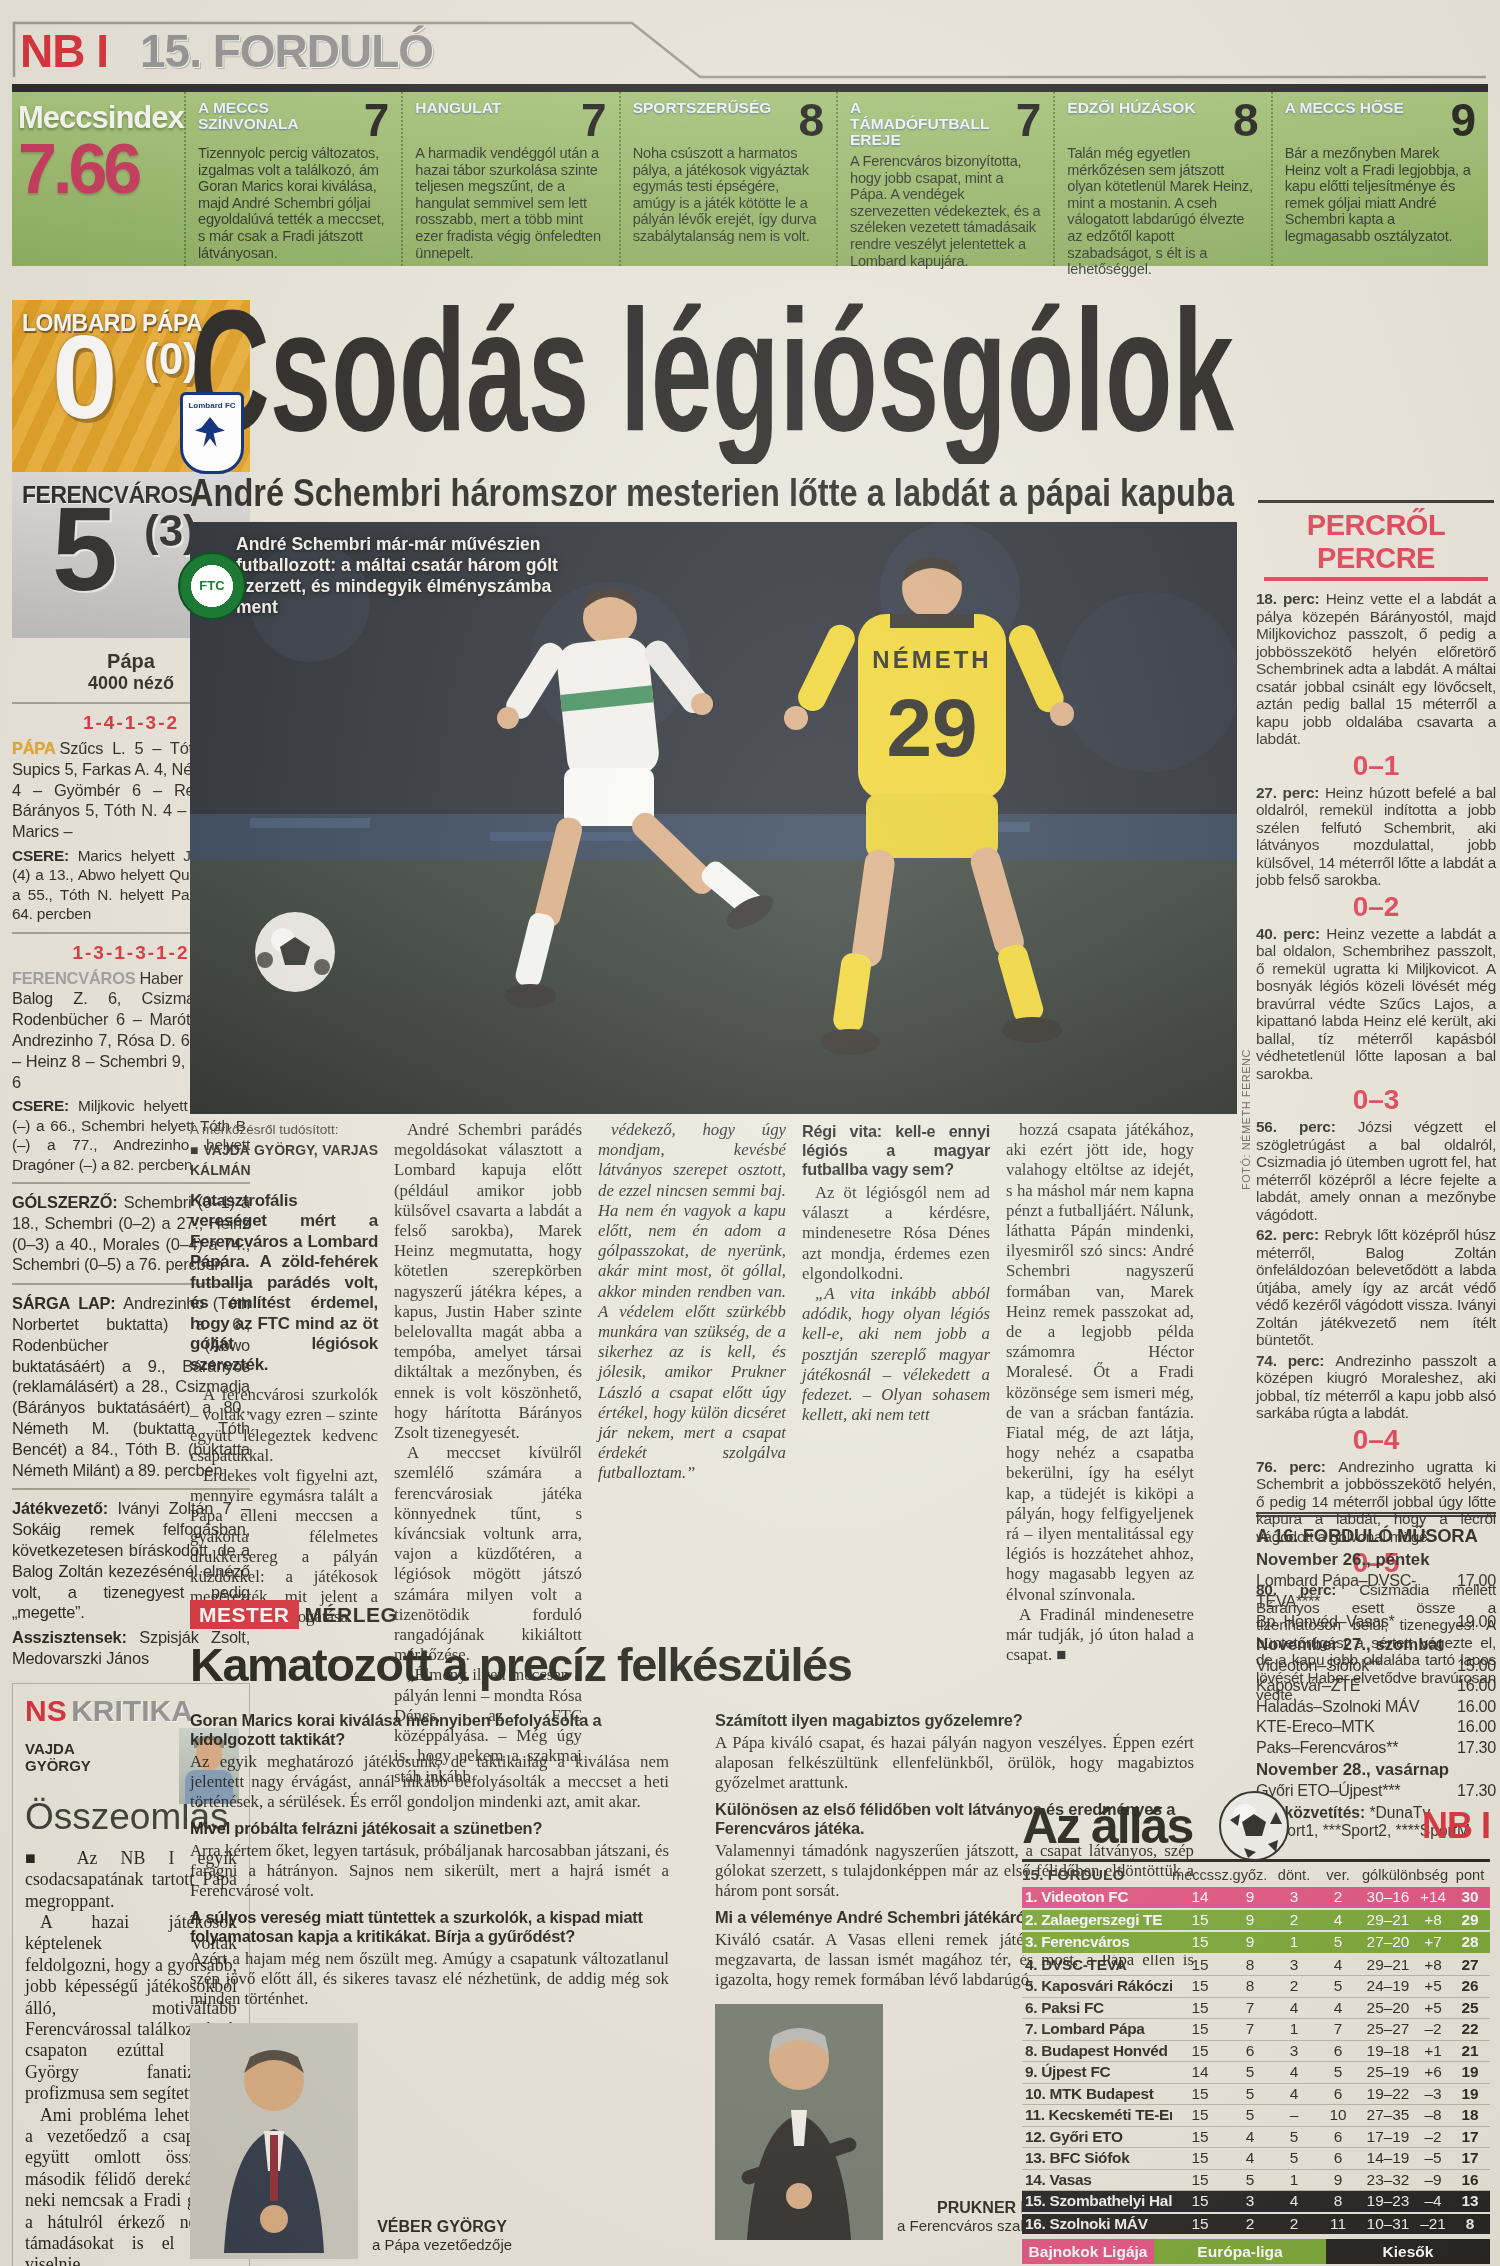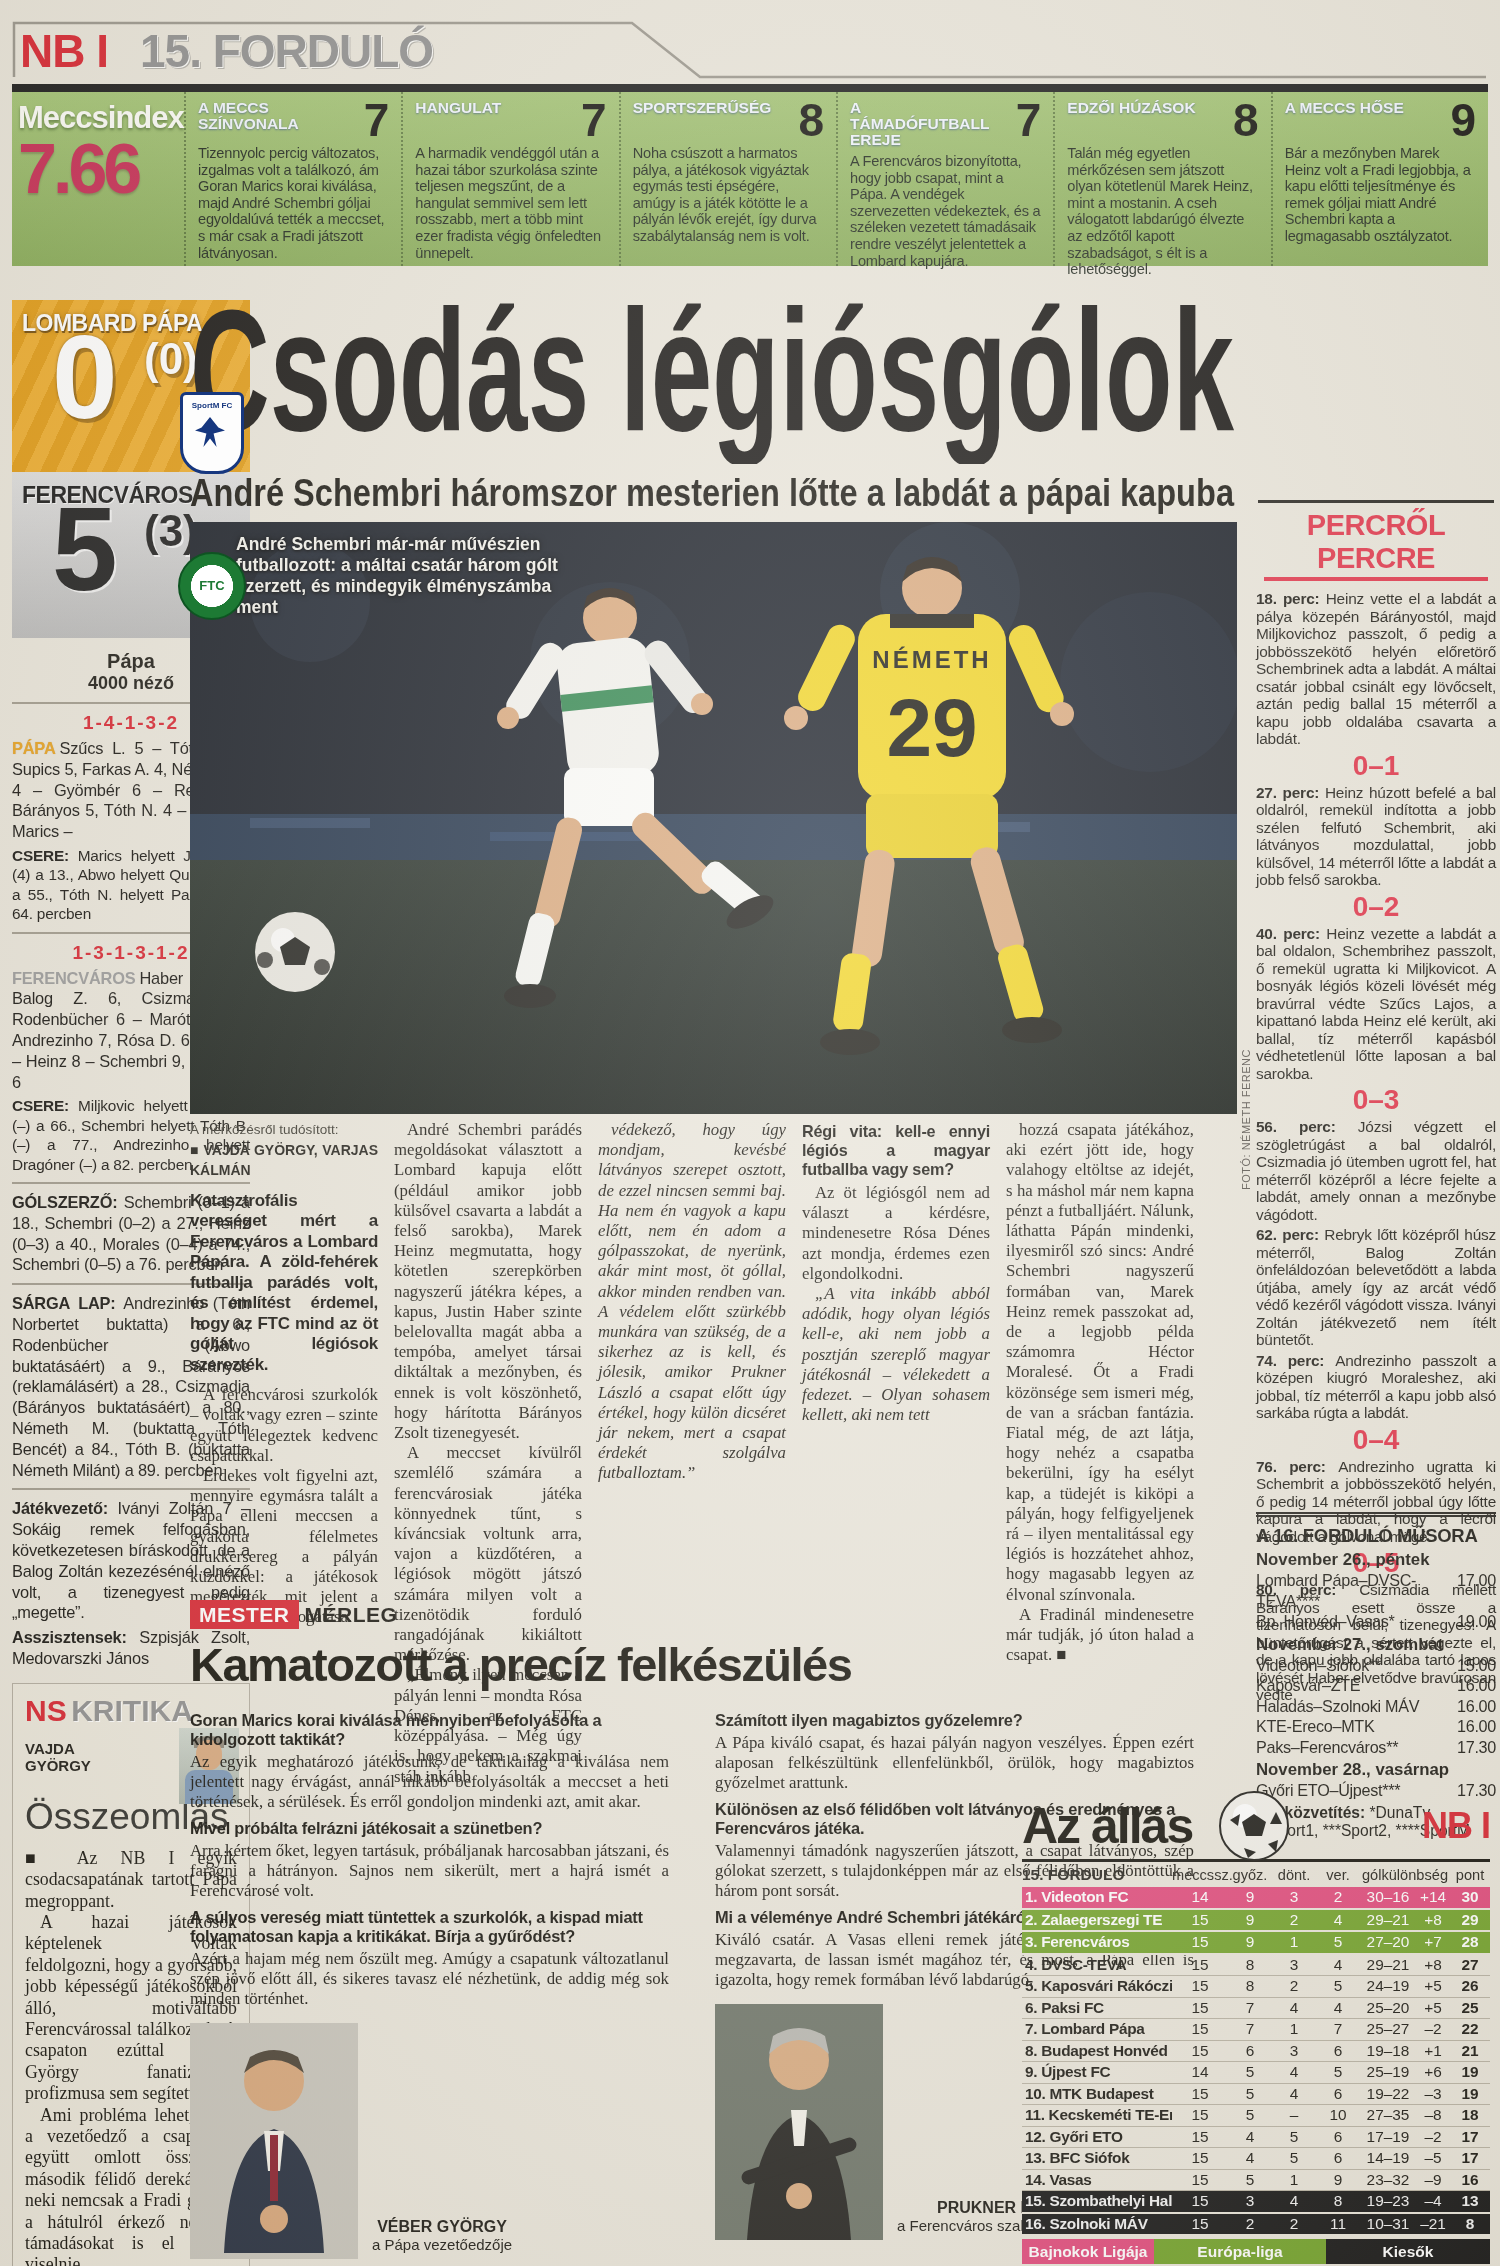--- a/index.html
+++ b/index.html
@@ -220,21 +220,21 @@
       </div>
     </div>
 </div>
 
 <div class="abs" id="rail">
   <div class="scorebox" id="box-home">
     <div class="t-name">LOMBARD PÁPA</div>
     <div class="big">0</div>
     <div class="half">(0)</div>
     <div id="crest-lombard">
-      <div class="cl-txt">SportM FC</div>
+      <div class="cl-txt">Lombard FC</div>
       <div class="bird"></div>
     </div>
   </div>
   <div class="scorebox" id="box-away">
     <div class="t-name">FERENCVÁROS</div>
     <div class="big">5</div>
     <div class="half">(3)</div>
     <div id="crest-ftc">
       <span>FTC</span>
     </div>

